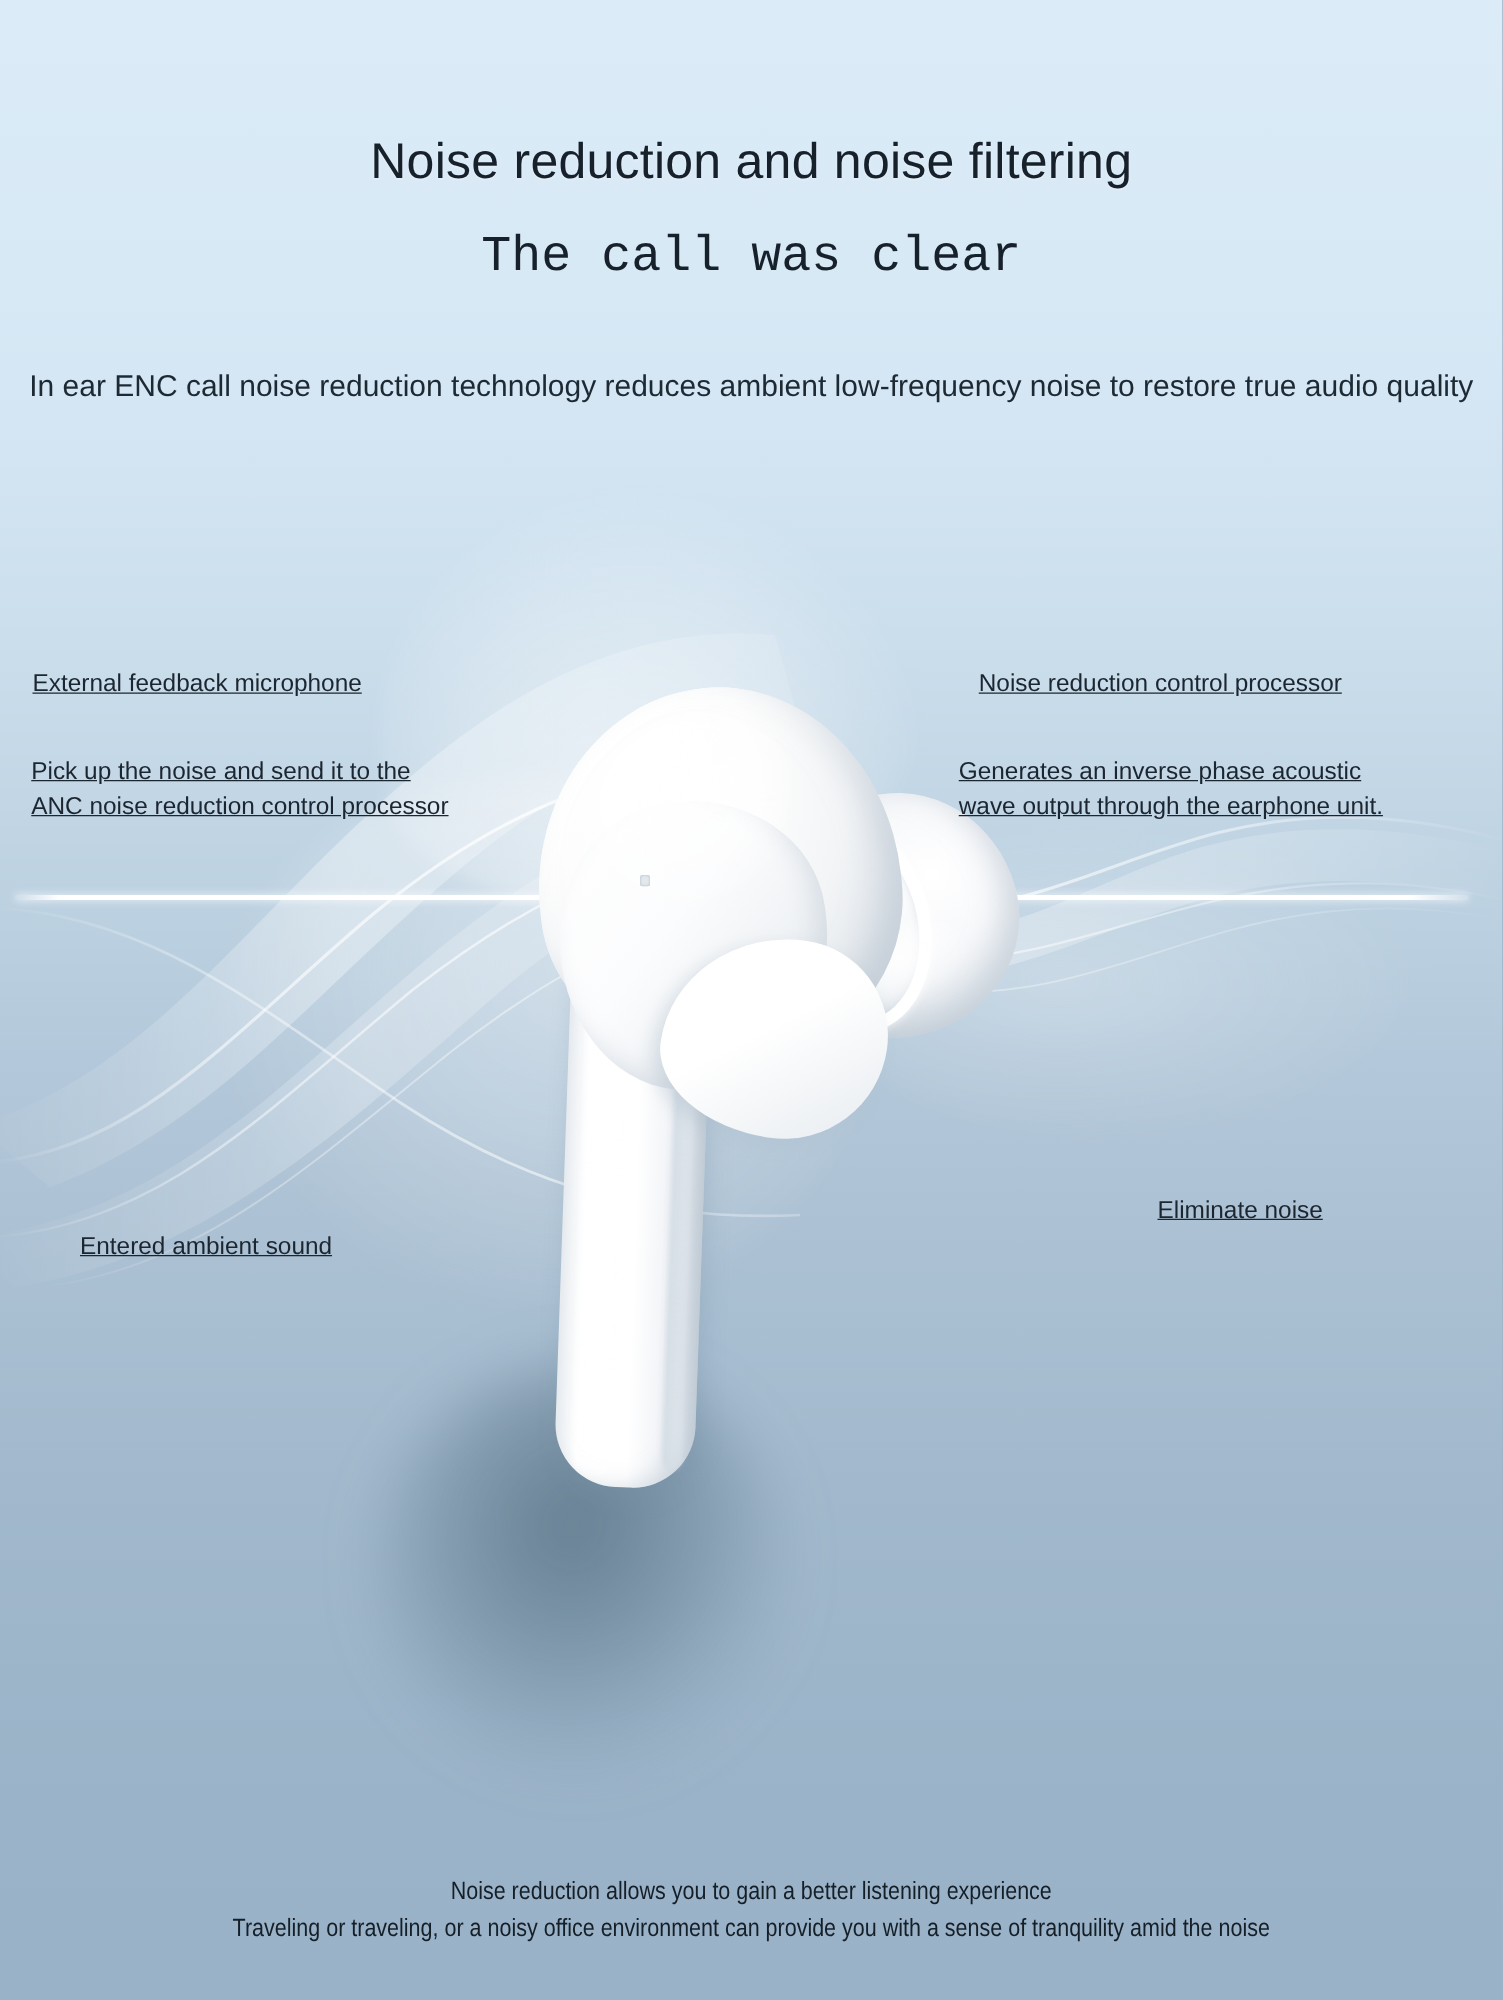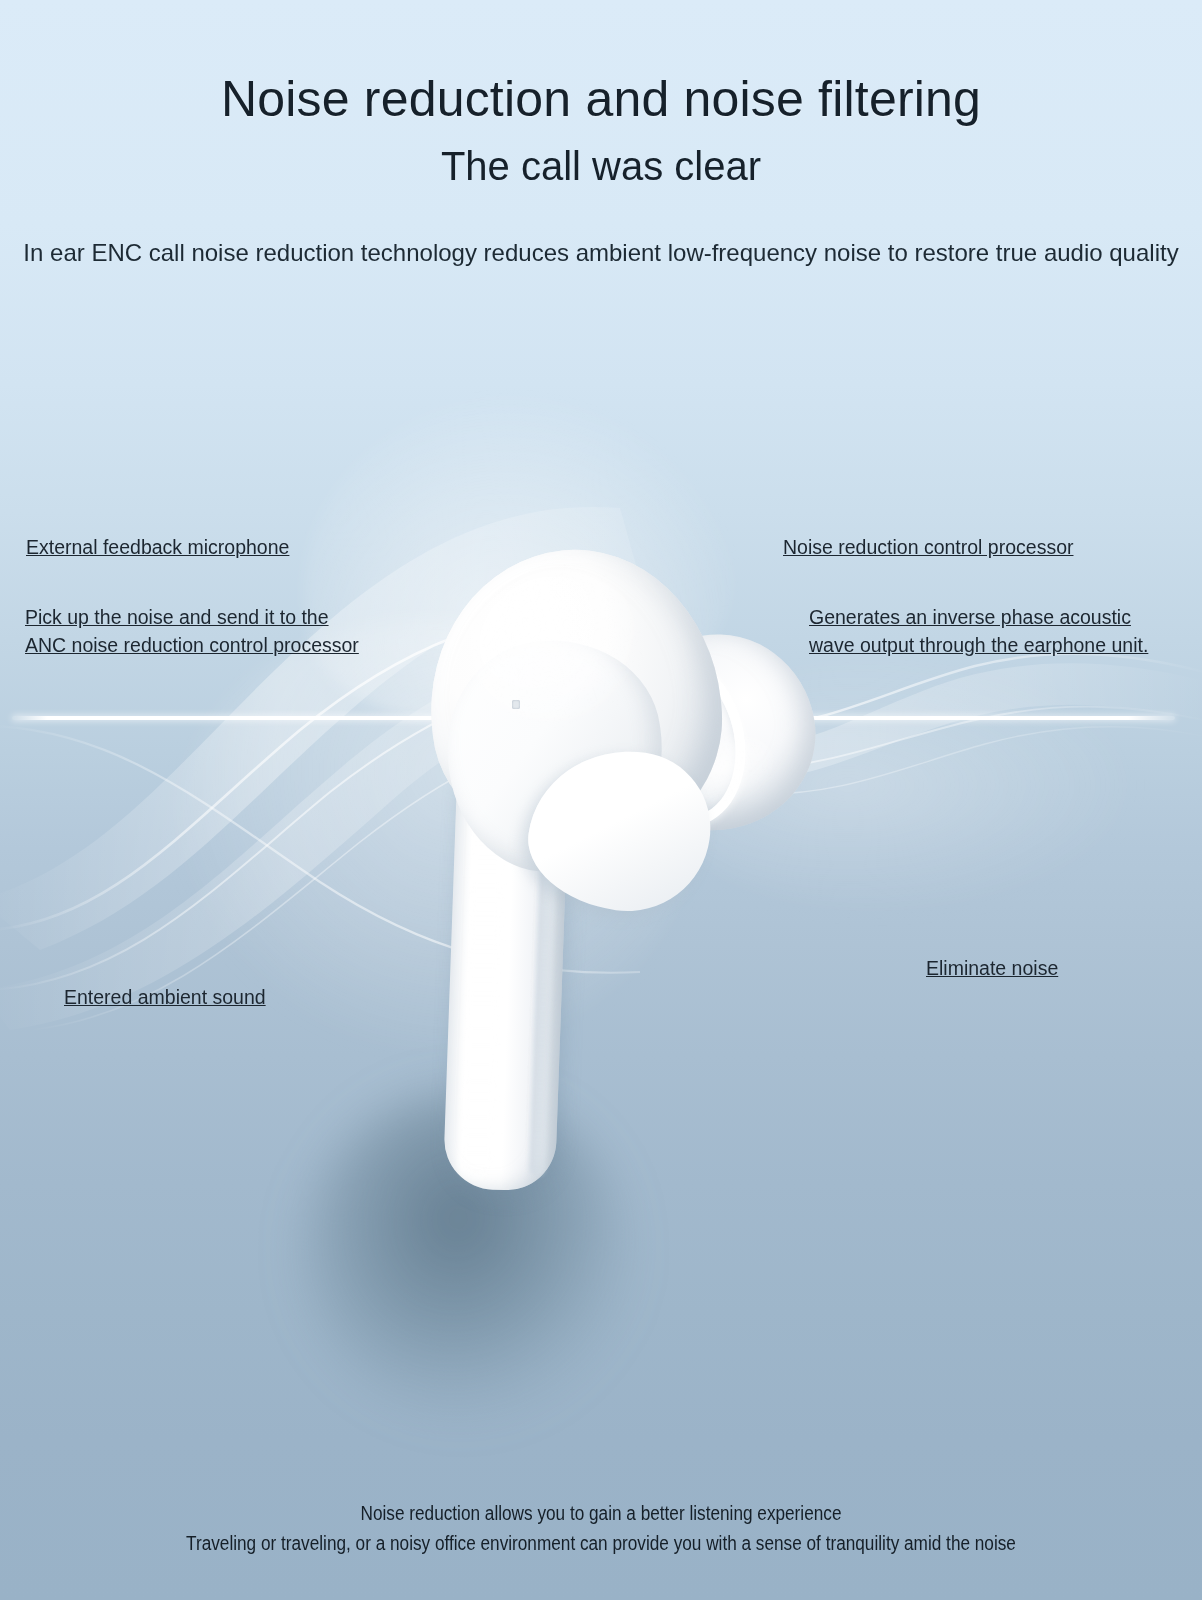--- a/index.html
+++ b/index.html
@@ -153,41 +153,41 @@
     position:absolute;left:176px;top:256px;width:16px;height:400px;
     border-radius:8px;
     background:linear-gradient(90deg,rgba(206,216,225,.85) 0%,rgba(232,238,243,.35) 100%);
     filter:blur(2px);
     transform:rotate(2deg);
   }
 
   
   #title-block{position:absolute;left:0;top:0;width:1202px;text-align:center;}
   .h1{
-    margin:0;padding-top:72px;
-    font-size:50px;font-weight:400;letter-spacing:.2px;
+    margin:0;padding-top:108px;
+    font-size:40px;font-weight:400;letter-spacing:.2px;
     color:#16212b;line-height:1.08;
     text-shadow:0 1px 2px rgba(255,255,255,.45);
   }
   .h2{
-    margin:0;padding-top:18px;
+    margin:16px;padding-top:18px;
     font-size:40px;font-weight:400;
-    color:#16212b;line-height:1.1;
+    color:#16212b;line-height:1.1;font-family:Liberation Mono, monospace;
   }
   .sub{
     margin:0;padding-top:46px;
     font-size:24px;font-weight:400;
     color:#1d2a34;line-height:1.55;text-align:center;
   }
 
   .callout{position:absolute;font-size:19.5px;color:#1c2630;line-height:1.42;white-space:pre-line;text-decoration:underline;}
   #co-tl{left:26px;top:534px;}
   #co-tl2{left:25px;top:604px;}
   #co-tr{left:783px;top:534px;}
-  #co-tr2{left:809px;top:604px;}
+  #co-tr2{left:767px;top:604px;}
   #co-bl{left:64px;top:984px;}
   #co-br{left:926px;top:955px;}
 
   #footer{
     position:absolute;left:0;top:1498px;width:1202px;text-align:center;
     color:#151f28;
   }
   .foot-l{
     display:block;
     font-family:"Liberation Sans Narrow","Liberation Sans",sans-serif;

